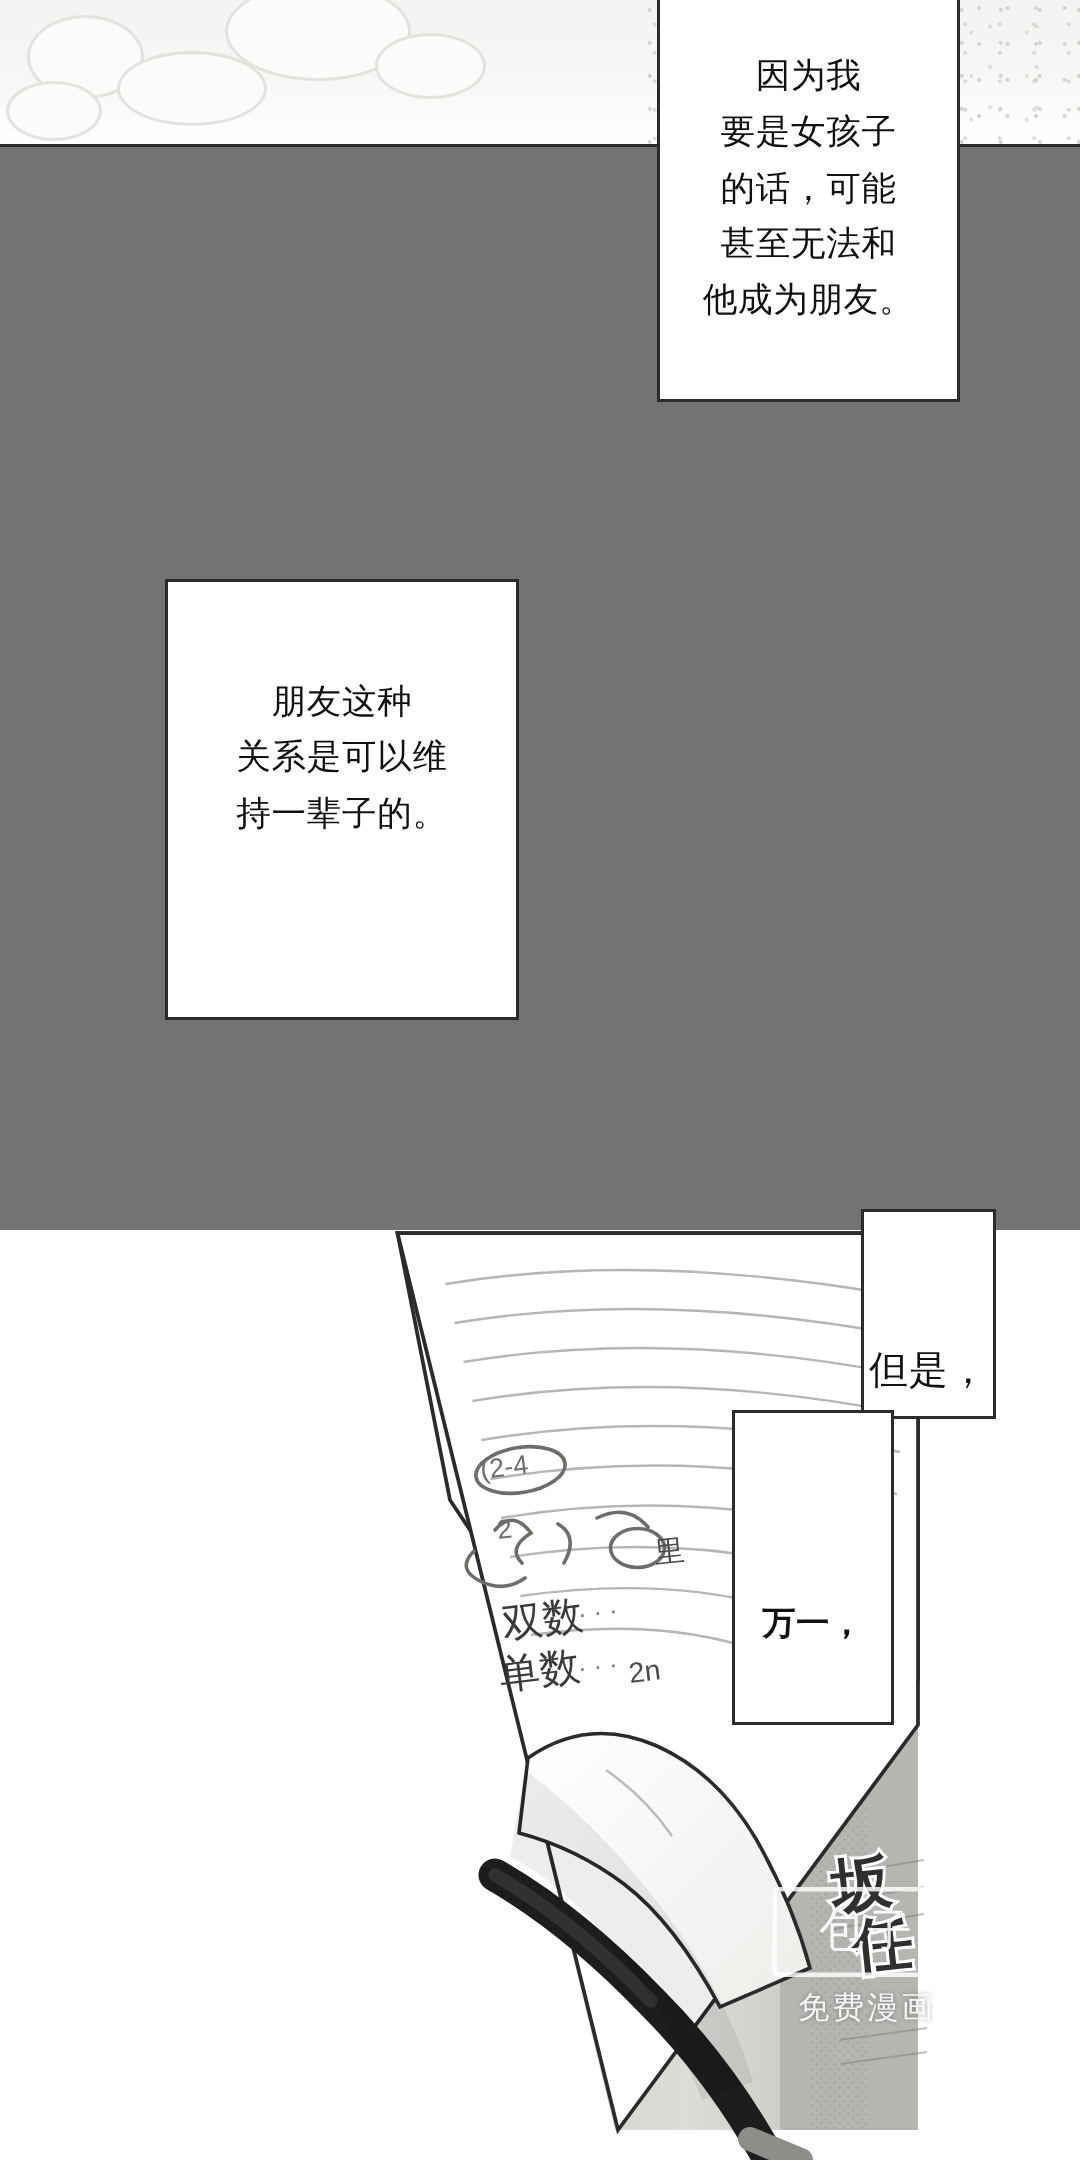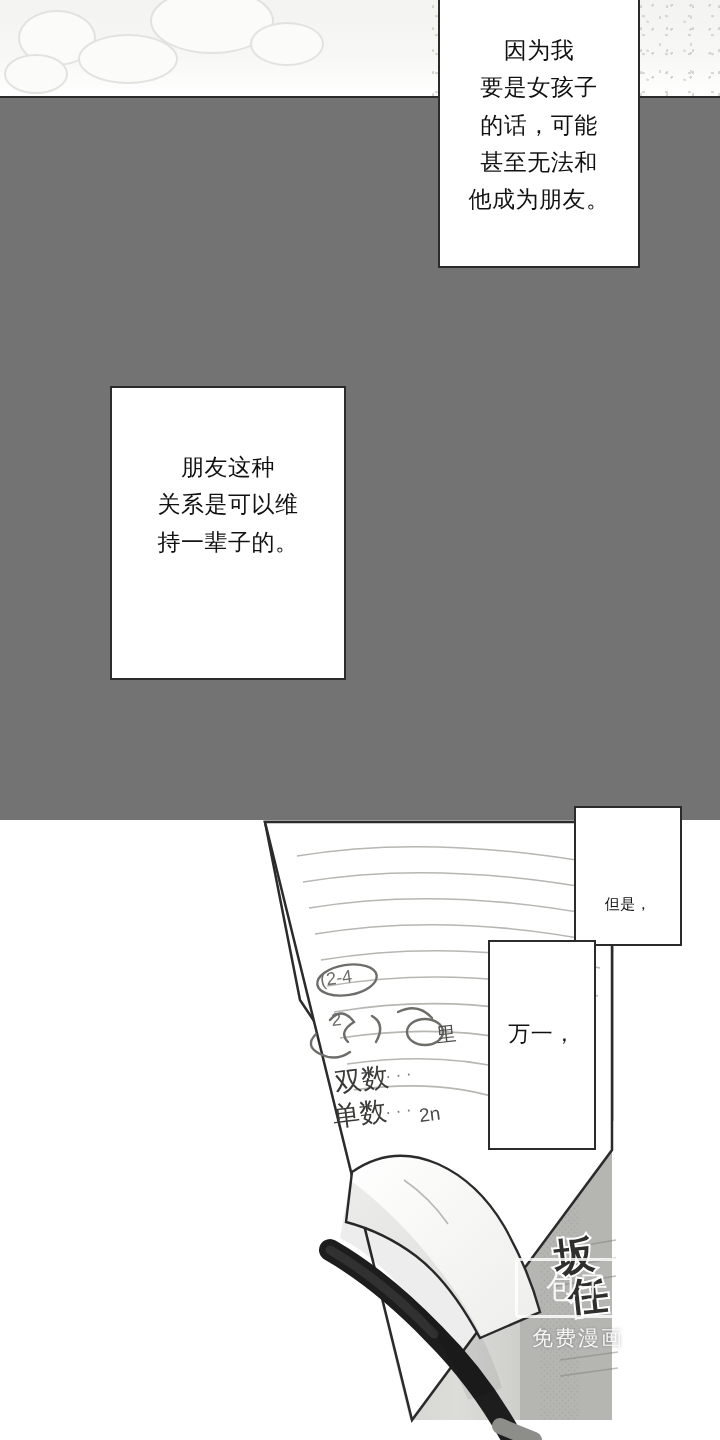--- a/index.html
+++ b/index.html
@@ -93,36 +93,37 @@
     left: 110px;
     top: 386px;
     width: 236px;
     height: 294px;
     font-size: 23px;
     padding-bottom: 56px;
   }
   #box-3 {
     left: 574px;
     top: 806px;
-    width: 108px;
+    width: 90px;
     height: 140px;
-    font-size: 15px;
+    font-size: 26px;
     align-items: flex-start;
     padding-top: 84px;
     z-index: 6;
   }
   #box-4 {
     left: 488px;
     top: 940px;
     width: 108px;
     height: 210px;
     font-size: 22px;
-    align-items: flex-start;
+    align-items: center;
     padding-top: 74px;
     z-index: 7;
+    font-weight: bold;
   }
 
   
   .art-panel {
     position: absolute;
     left: 0;
     top: 820px;
     width: 720px;
     height: 620px;
     overflow: hidden;

